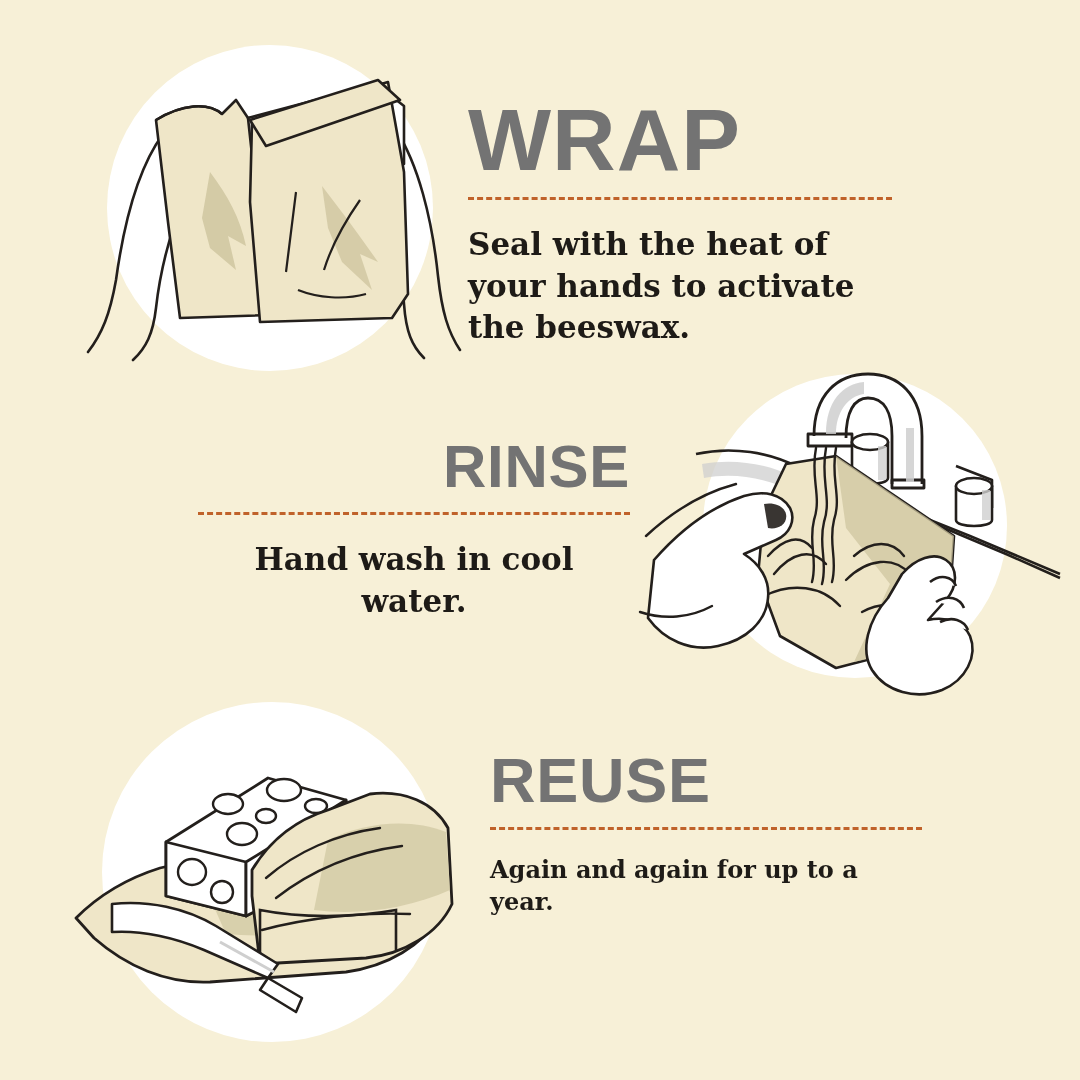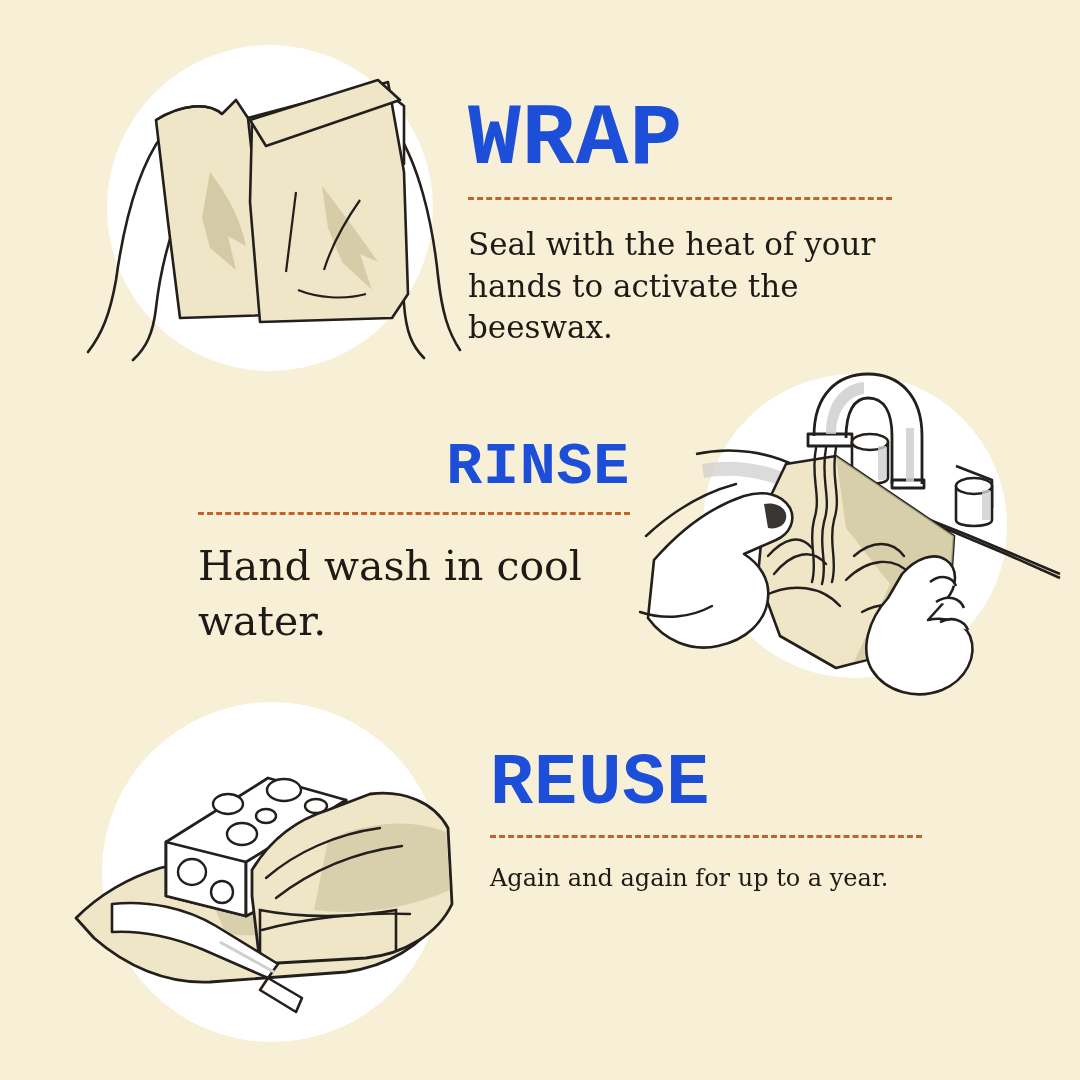--- a/index.html
+++ b/index.html
@@ -24,54 +24,54 @@
   .illus {
     position: absolute;
   }
   .illus svg { display: block; overflow: visible; }
 
   
   .block {
     position: absolute;
   }
   .heading {
-    font-family: Liberation Mono, monospace;
+    font-family: Liberation Sans, sans-serif;
     font-weight: 700;
-    color: #1d4ed8;
+    color: #737373;
     letter-spacing: 0.012em;
     line-height: 0.9;
     margin: 0;
     white-space: nowrap;
   }
   .rule {
     height: 0;
     border-top: 3px dashed #C0622A;
     margin: 0;
   }
   .body-text {
     font-family: "DejaVu Serif", serif;
-    font-weight: 400;
+    font-weight: 700;
     color: #1E1B17;
     line-height: 1.34;
     margin: 0;
   }
 
   
   #block-wrap  { left: 468px; top: 100px;  width: 424px; }
   #block-wrap .heading { font-size: 88px; text-align: left; }
   #block-wrap .rule { margin-top: 18px; }
   #block-wrap .body-text { font-size: 31px; margin-top: 24px; }
 
   #block-rinse { left: 198px; top: 440px;  width: 432px; }
   #block-rinse .heading { font-size: 60px; text-align: right; }
   #block-rinse .rule { margin-top: 18px; }
-  #block-rinse .body-text { font-size: 41px; margin-top: 24px; text-align: left; }
+  #block-rinse .body-text { font-size: 31px; margin-top: 24px; text-align: center; }
 
   #block-reuse { left: 490px; top: 752px;  width: 432px; }
-  #block-reuse .heading { font-size: 72px; text-align: left; }
+  #block-reuse .heading { font-size: 63px; text-align: left; }
   #block-reuse .rule { margin-top: 18px; }
   #block-reuse .body-text { font-size: 24px; margin-top: 24px; }
 </style>
 </head>
 <body>
 
 <div class="canvas">
 
   <div class="illus" id="illus-wrap" style="left:60px; top:22px;">
     <svg width="420" height="410" viewBox="0 0 420 410">

